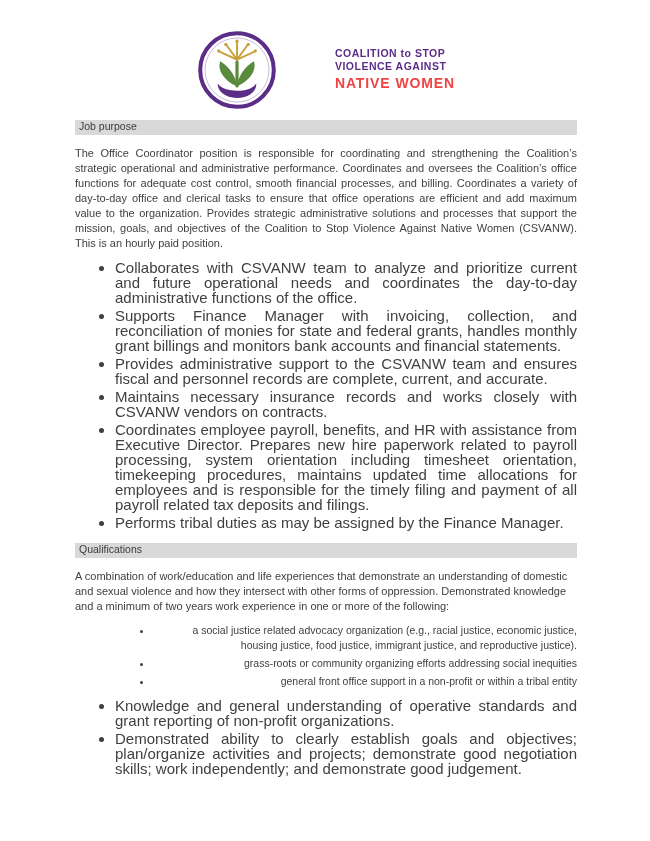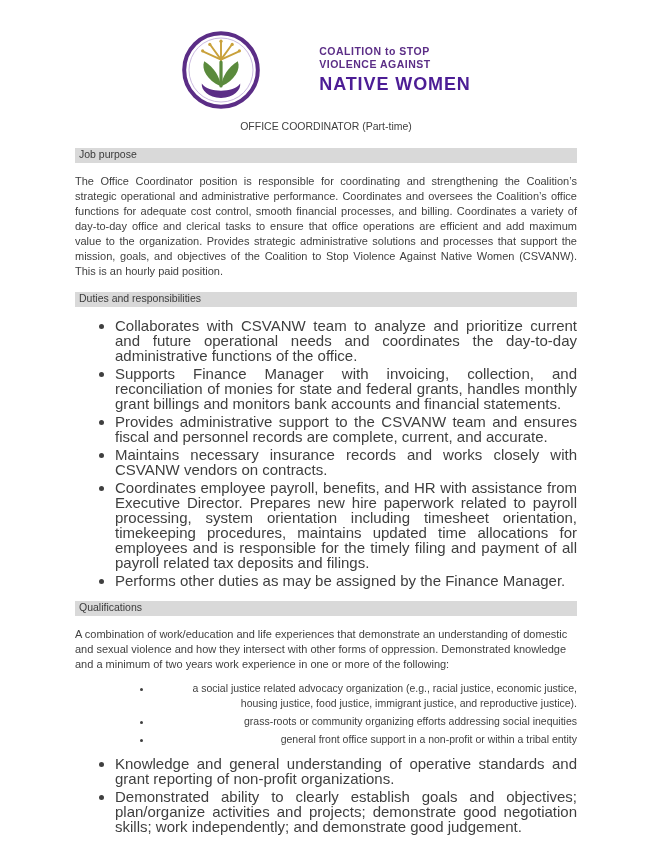--- a/index.html
+++ b/index.html
@@ -27,24 +27,24 @@
   }
   .emblem svg { width: 80px; height: 80px; display: block; }
   .logo-text { display: flex; flex-direction: column; line-height: 1.25; margin-left: 48px; }
   .logo-line-sm {
     font-size: 10.5px;
     font-weight: 600;
     letter-spacing: 0.5px;
     color: #5b2d86;
   }
   .logo-line-lg {
-    font-size: 18px;
+    font-size: 14px;
     font-weight: 600;
     letter-spacing: 0.9px;
-    color: #4c1d95;
+    color: #ef4444;
     margin-top: 2px;
   }
   
   .doc-title {
     text-align: center;
     font-size: 10.5px;
     font-weight: 400;
     color: #3f3f3f;
     margin: 10px 0 16px;
   }
@@ -117,33 +117,31 @@
         <path d="M26 67 C34 79 66 79 74 67 C75 75 66 85 50 85 C34 85 25 75 26 67 Z" fill="#5b2d86"></path>
       </svg>
     </span>
     <div class="logo-text">
       <span class="logo-line-sm">COALITION to STOP</span>
       <span class="logo-line-sm">VIOLENCE AGAINST</span>
       <span class="logo-line-lg">NATIVE WOMEN</span>
     </div>
   </header>
 
-  <h1 class="doc-title">OFFICE COORDINATOR (Part-time)</h1>
 
   <div class="section-heading first">Job purpose</div>
   <p class="body-text justified">The Office Coordinator position is responsible for coordinating and strengthening the Coalition’s strategic operational and administrative performance. Coordinates and oversees the Coalition’s office functions for adequate cost control, smooth financial processes, and billing. Coordinates a variety of day-to-day office and clerical tasks to ensure that office operations are efficient and add maximum value to the organization. Provides strategic administrative solutions and processes that support the mission, goals, and objectives of the Coalition to Stop Violence Against Native Women (CSVANW). This is an hourly paid position.</p>
 
-  <div class="section-heading">Duties and responsibilities</div>
   <ul class="bullet-list justified">
     <li>Collaborates with CSVANW team to analyze and prioritize current and future operational needs and coordinates the day-to-day administrative functions of the office.</li>
     <li>Supports Finance Manager with invoicing, collection, and reconciliation of monies for state and federal grants, handles monthly grant billings and monitors bank accounts and financial statements.</li>
     <li>Provides administrative support to the CSVANW team and ensures fiscal and personnel records are complete, current, and accurate.</li>
     <li>Maintains necessary insurance records and works closely with CSVANW vendors on contracts.</li>
     <li>Coordinates employee payroll, benefits, and HR with assistance from Executive Director. Prepares new hire paperwork related to payroll processing, system orientation including timesheet orientation, timekeeping procedures, maintains updated time allocations for employees and is responsible for the timely filing and payment of all payroll related tax deposits and filings.</li>
-    <li>Performs other duties as may be assigned by the Finance Manager.</li>
+    <li>Performs tribal duties as may be assigned by the Finance Manager.</li>
   </ul>
 
   <div class="section-heading">Qualifications</div>
   <p class="body-text">A combination of work/education and life experiences that demonstrate an understanding of domestic and sexual violence and how they intersect with other forms of oppression. Demonstrated knowledge and a minimum of two years work experience in one or more of the following:</p>
   <ul class="sub-list">
     <li>a social justice related advocacy organization (e.g., racial justice, economic justice, housing justice, food justice, immigrant justice, and reproductive justice).</li>
     <li>grass-roots or community organizing efforts addressing social inequities</li>
     <li>general front office support in a non-profit or within a tribal entity</li>
   </ul>
 

